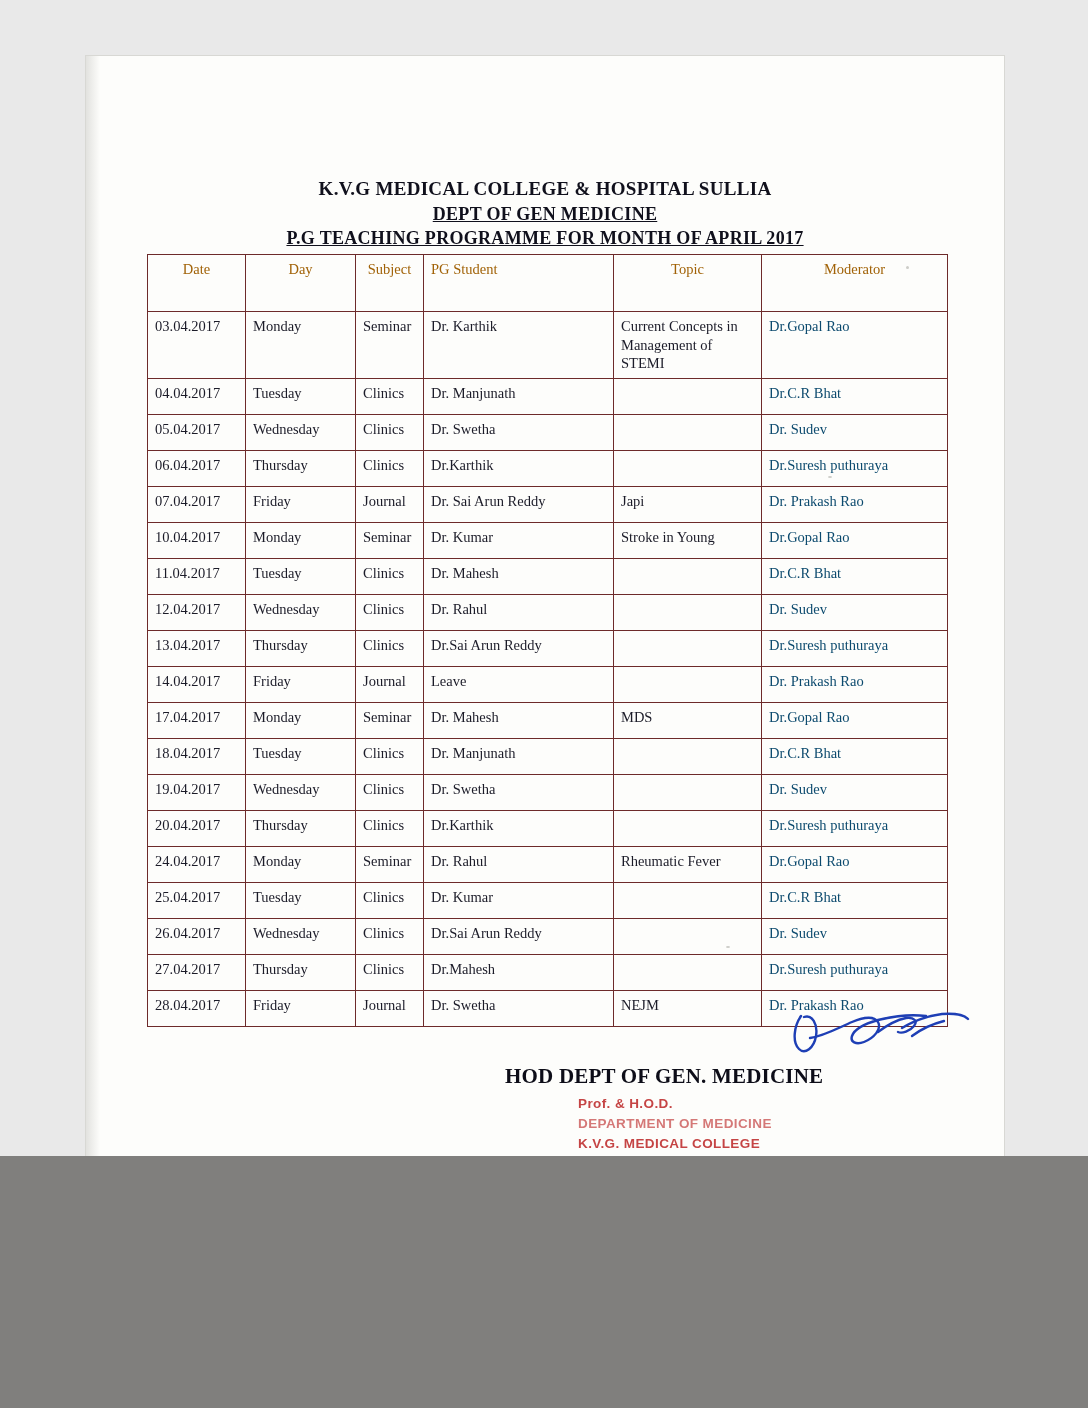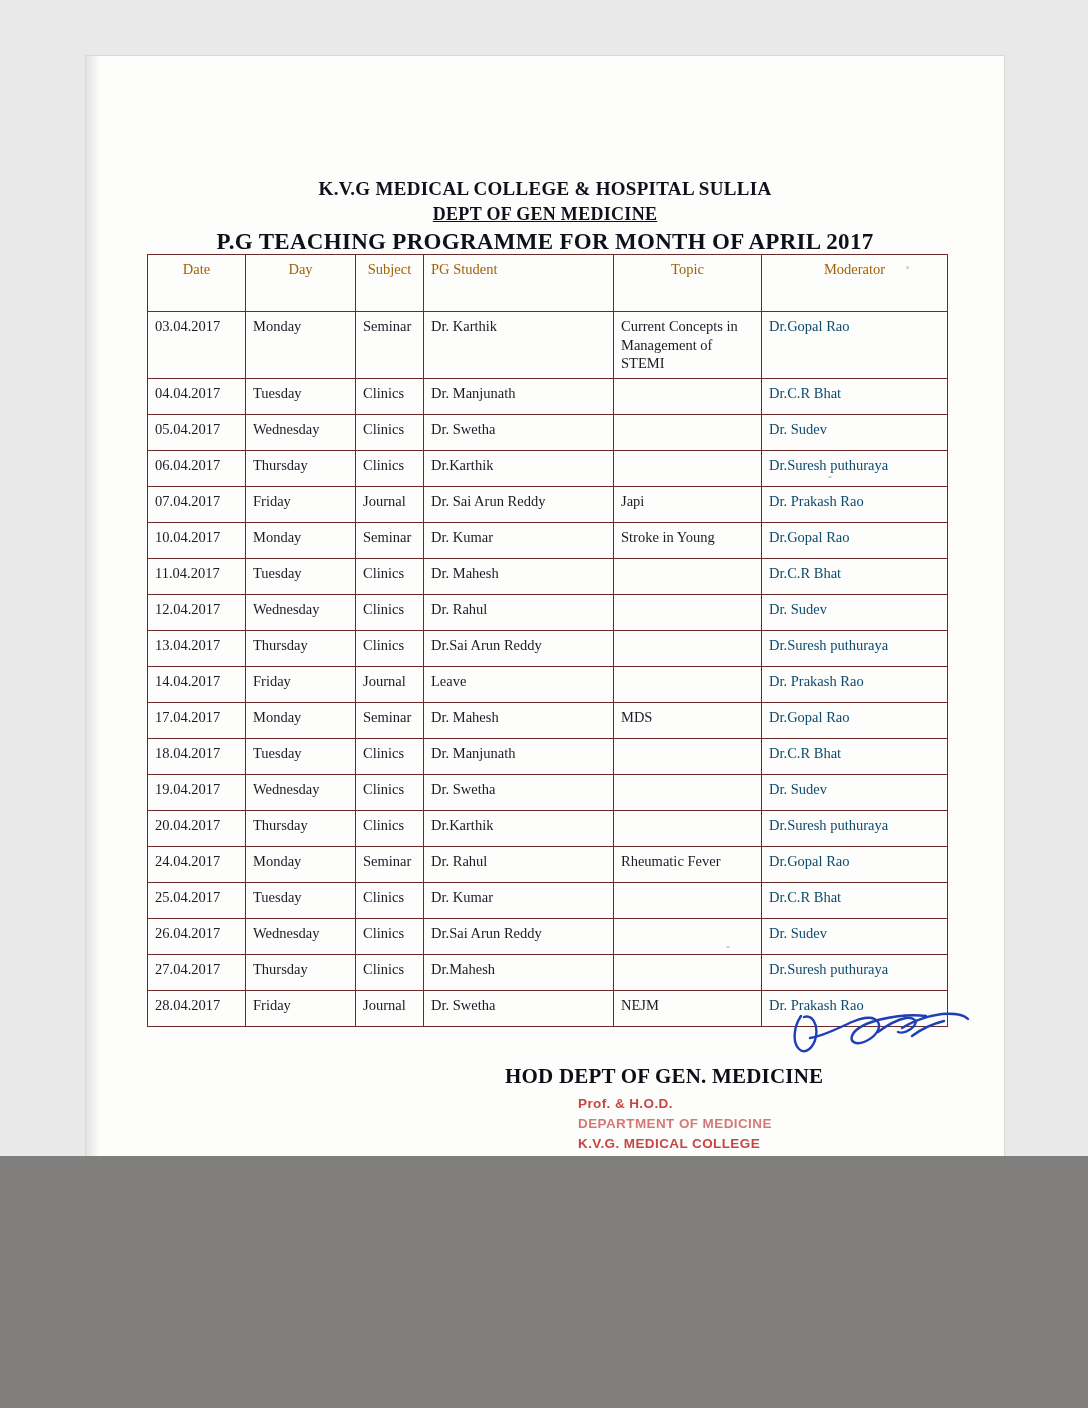--- a/index.html
+++ b/index.html
@@ -59,21 +59,21 @@
     text-align: center;
     color: #10101c;
   }
   .heading .line {
     font-weight: bold;
     letter-spacing: 0.3px;
     line-height: 1.35;
   }
   .heading .line1 { font-size: 19px; }
   .heading .line2 { font-size: 18px; text-decoration: underline; }
-  .heading .line3 { font-size: 23px; }
+  .heading .line3 { font-size: 18px; text-decoration: underline; }
 
   
   .table-wrap {
     position: absolute;
     left: 61px;
     top: 198px;
     width: 800px;
   }
   table.sched {
     border-collapse: collapse;

